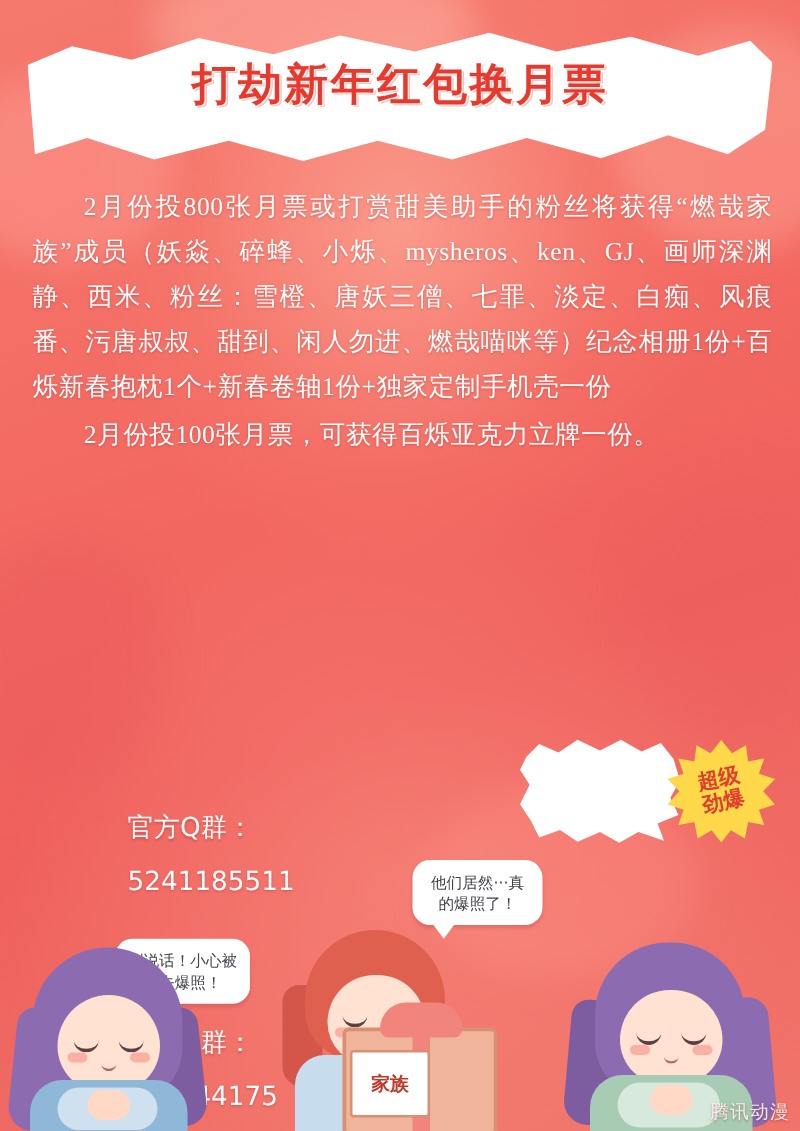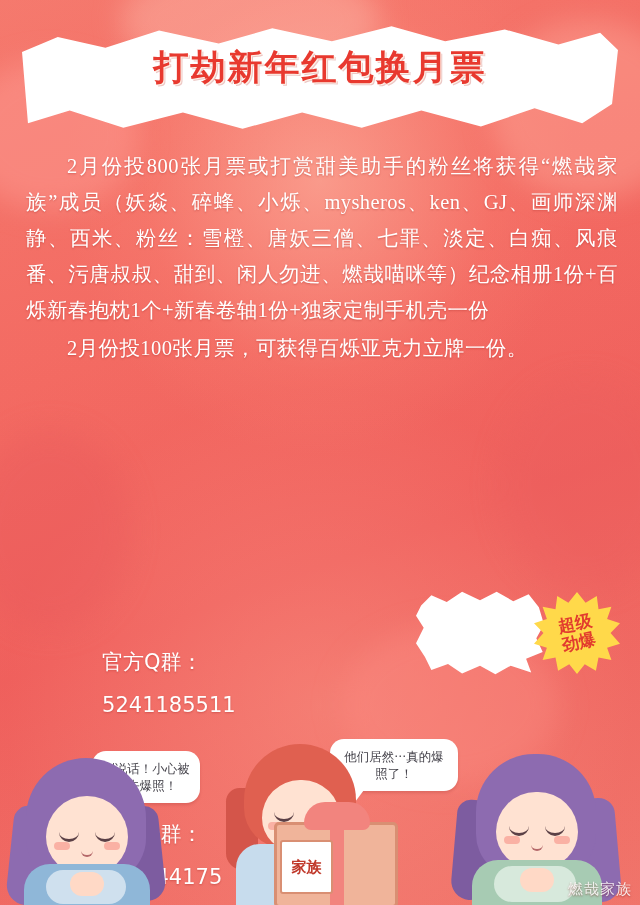--- a/index.html
+++ b/index.html
@@ -176,21 +176,21 @@
   .bubble:after {
     content: "";
     position: absolute;
     bottom: -11px;
     left: 22px;
     border-left: 9px solid transparent;
     border-right: 9px solid transparent;
     border-top: 12px solid #ffffff;
   }
   .bubble-left  { left: 92px;  top: 751px; width: 108px; }
-  .bubble-mid   { left: 330px; top: 739px; width: 128px; }
+  .bubble-mid   { left: 330px; top: 688px; width: 104px; }
   .bubble-mid:after { left: 16px; }
   .bubble-right { left: 566px; top: 716px; width: 70px; }
   .bubble-right:after { left: 14px; }
 
   
   .char { position: absolute; }
 
   
   .c-left { left: 8px; top: 752px; width: 170px; height: 153px; }
   .hair-left {
@@ -247,21 +247,21 @@
   }
   .gift-ribbon-v {
     position: absolute; left: 112px; top: 78px; width: 14px; height: 86px;
     background: #f2847e;
   }
   .gift-bow {
     position: absolute; left: 86px; top: 58px; width: 66px; height: 28px;
     background: #f2847e; border-radius: 30px 30px 10px 10px;
   }
   .gift-label {
-    position: absolute; top: 96px; width: 53px; height: 54px;
+    position: absolute; top: 96px; width: 64px; height: 54px;
     background: #ffffff; border: 2px solid #d98f73; border-radius: 3px;
     box-sizing: border-box; color: #c0392b; font-size: 15px;
     display: flex; flex-direction: column; align-items: center; justify-content: center;
     line-height: 19px; font-weight: bold;
   }
   .gift-label-a { left: 62px; }
   .gift-label-b { left: 124px; }
 
   
   .c-right { left: 442px; top: 750px; width: 196px; height: 155px; }
@@ -406,14 +406,14 @@
       <div class="eye" style="left:49px; top:32px;"></div>
       <div class="blush" style="left:8px; top:44px;"></div>
       <div class="blush" style="left:58px; top:44px;"></div>
       <div class="mouth" style="left:35px; top:50px;"></div>
     </div>
     <div class="body-right"></div>
     <div class="sleeve-right"></div>
     <div class="hands-right"></div>
   </div>
 
-  <div class="watermark">燃哉家族</div>
+  <div class="watermark">腾讯动漫</div>
 </div>
 
 </body></html>

